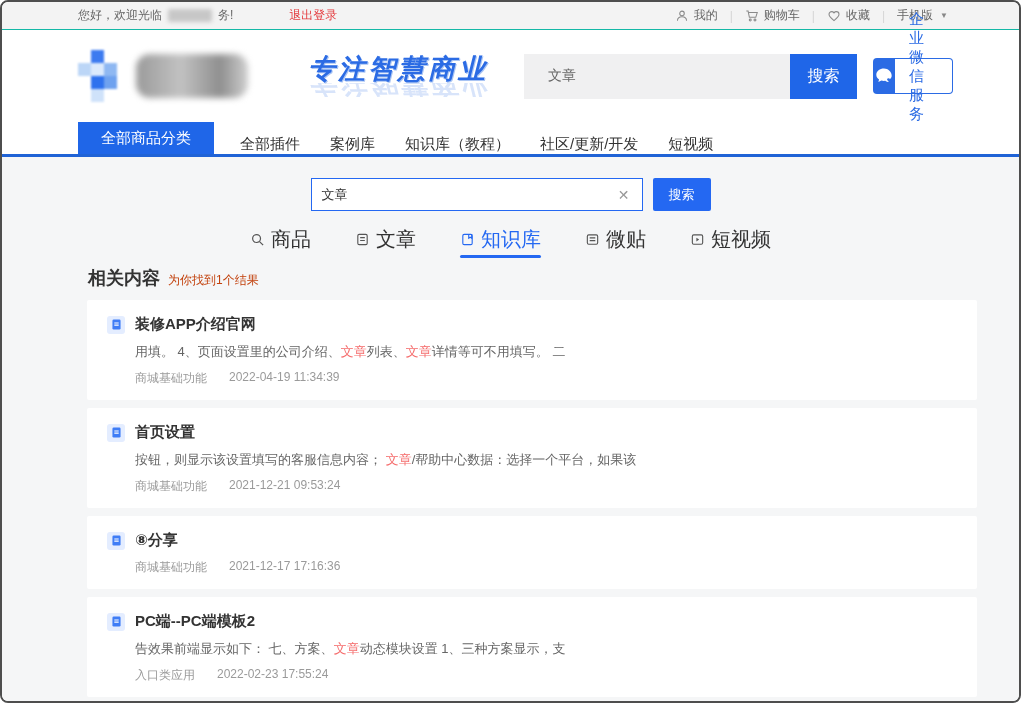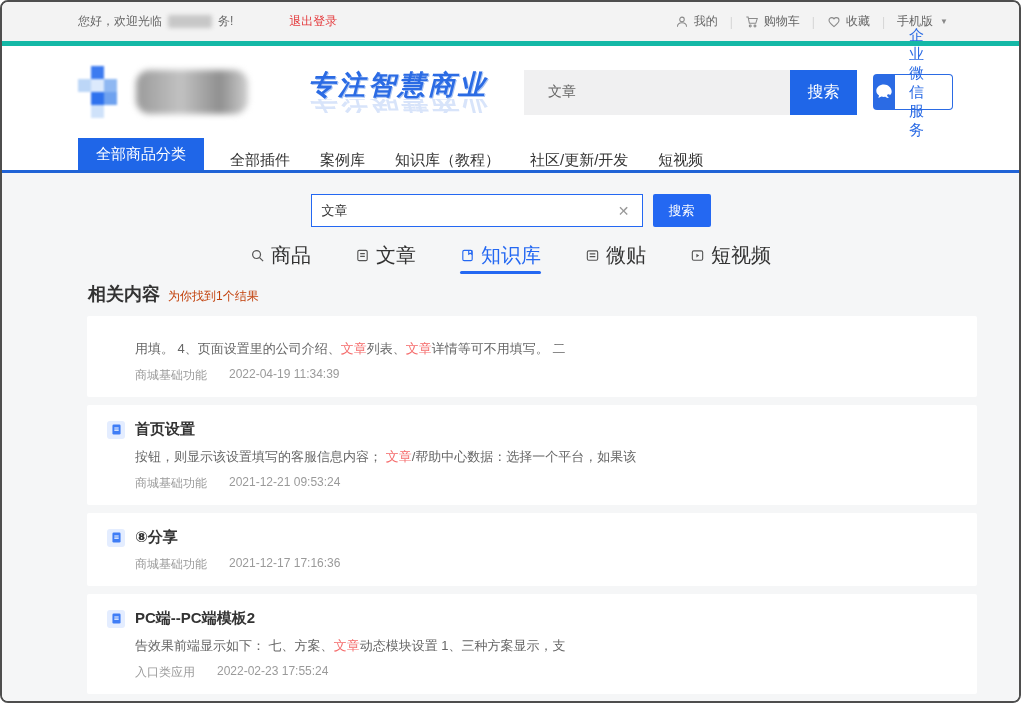--- a/index.html
+++ b/index.html
@@ -2,21 +2,21 @@
 <html><head>
 <meta charset="utf-8">
 <style>
   * { margin:0; padding:0; box-sizing:border-box; }
   html,body { width:1021px; height:703px; overflow:hidden; }
   body { font-family:"Liberation Sans","DejaVu Sans",sans-serif; background:#fff; }
   .window { width:1021px; height:703px; border:2px solid #4e4e4e; border-radius:8px;
             overflow:hidden; display:flex; flex-direction:column; background:#fff; }
 
   
-  .topbar { height:44px; background:#f3f3f3; border-bottom:5px solid #14b8a6;
+  .topbar { height:28px; background:#f3f3f3; border-bottom:1px solid #14b8a6;
             font-size:12px; color:#666; flex:0 0 auto;text-align:center; }
   .container { width:890px; margin-left:66px; padding:0 10px; height:100%;
                display:flex; align-items:center; }
   .topbar .container { justify-content:space-between; }
   .tb-left { display:flex; align-items:center; gap:4px; }
   .blur-chip { display:inline-block; width:44px; height:13px; background:#c7c7c7;
                border-radius:2px; filter:blur(2px); margin:0 2px; }
   .logout { color:#e4393c; margin-left:52px; cursor:pointer; }
   .tb-right { display:flex; align-items:center; gap:8px; color:#666; }
   .tlink { display:inline-flex; align-items:center; gap:5px; cursor:pointer; }
@@ -48,21 +48,21 @@
   .wecom { display:flex; margin-left:16px; cursor:pointer; }
   .wecom-ico { width:36px; height:36px; background:#2b6be4; border-radius:4px 0 0 4px;
             display:flex; align-items:center; justify-content:center; color:#fff; }
   .wecom-ico svg { width:22px; height:22px; }
   .wecom-label { height:36px; border:1px solid #2b6be4; border-left:none; border-radius:0 4px 4px 0;
             color:#2b6be4; font-size:15px; display:flex; align-items:center; padding:0 14px; background:#fff; }
 
   
   .nav { height:35px; background:#fff; border-bottom:3px solid #2063d6; flex:0 0 auto; }
   .nav .container { align-items:flex-end; }
-  .nav-primary { width:126px; height:32px; background:#1f66e8; color:#fff; font-size:15px;
+  .nav-primary { width:136px; height:32px; background:#1f66e8; color:#fff; font-size:15px;
             display:flex; align-items:center; justify-content:center; cursor:pointer; }
   .nav-items { display:flex; align-items:flex-end; height:32px; margin-left:26px; gap:30px; }
   .nav-item { font-size:15px; color:#333; cursor:pointer; white-space:nowrap; }
 
   
   .content { flex:1 1 auto; background:#f5f6f7; overflow:hidden; }
   .search2-row { display:flex; justify-content:center; margin-top:21px; }
   .search2 { display:flex; align-items:center; }
   .search2-box { width:332px; height:33px; background:#fff; border:1px solid #2468f2;
             display:flex; align-items:center; padding:0 10px; }
@@ -258,20 +258,29 @@
         </span>
       </div>
 
     <div class="results-head">
       <span class="results-title">相关内容</span>
       <span class="results-count">为你找到1个结果</span>
     </div>
 
     <div class="cards">
         <div class="card">
+          <div class="card-title-row">
+            <span class="card-icon">
+              <svg viewBox="0 0 16 16">
+                <rect x="3" y="1.8" width="10" height="12.4" rx="1.5" fill="#3f7df6"></rect>
+                <path d="M5.3 6.2h5.4M5.3 8.8h5.4" stroke="#fff" stroke-width="1.3"></path>
+              </svg>
+            </span>
+            <span class="card-title">装修APP介绍官网</span>
+          </div>
           <div class="card-snippet"><span>用填。 4、页面设置里的公司介绍、</span><span class="hl">文章</span><span>列表、</span><span class="hl">文章</span><span>详情等可不用填写。 二</span></div>
           <div class="card-meta">
             <span>商城基础功能</span>
             <span>2022-04-19 11:34:39</span>
           </div>
         </div>
         <div class="card">
           <div class="card-title-row">
             <span class="card-icon">
               <svg viewBox="0 0 16 16">

